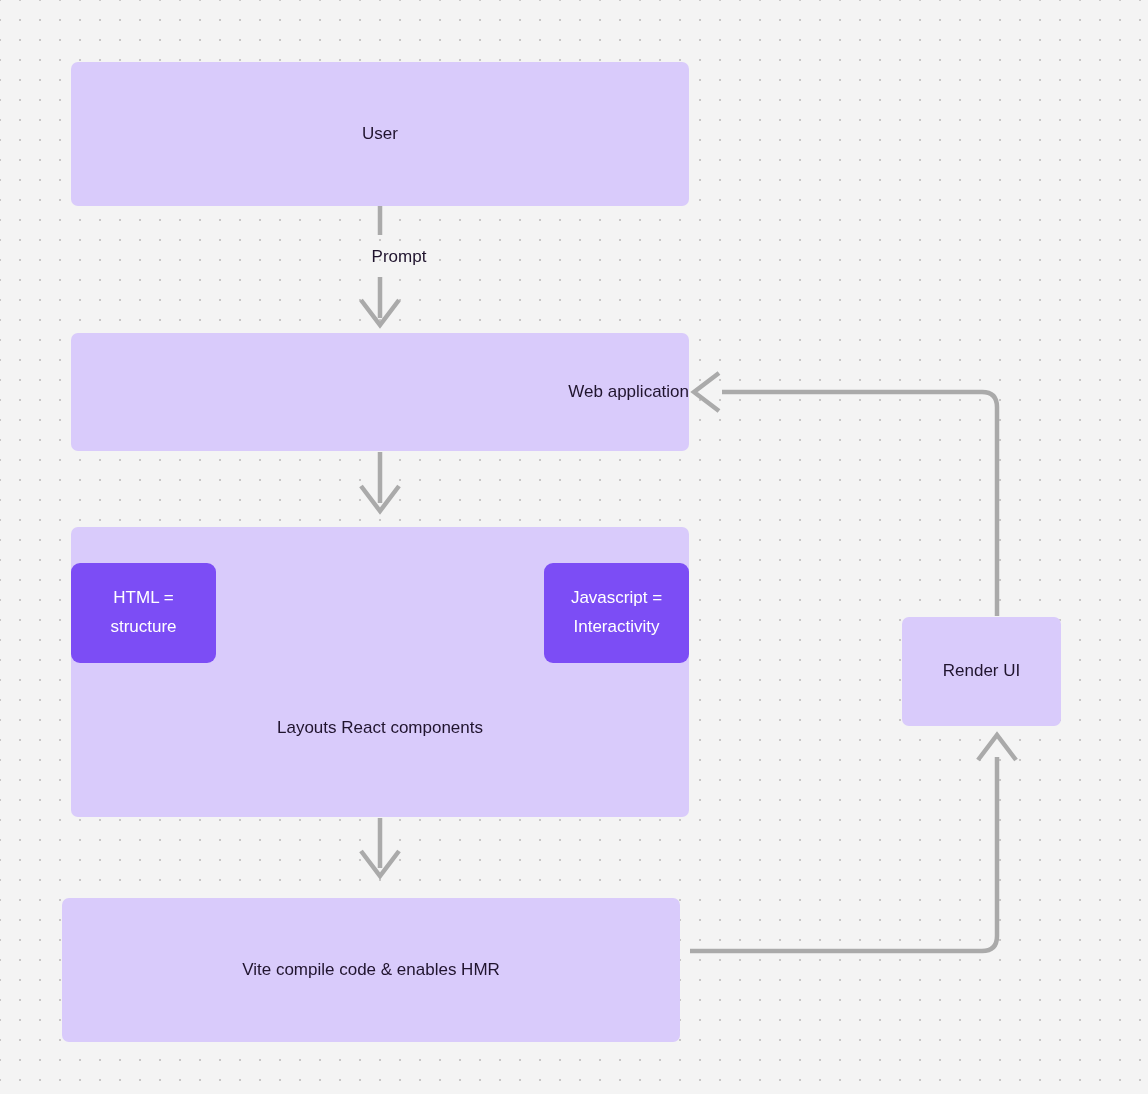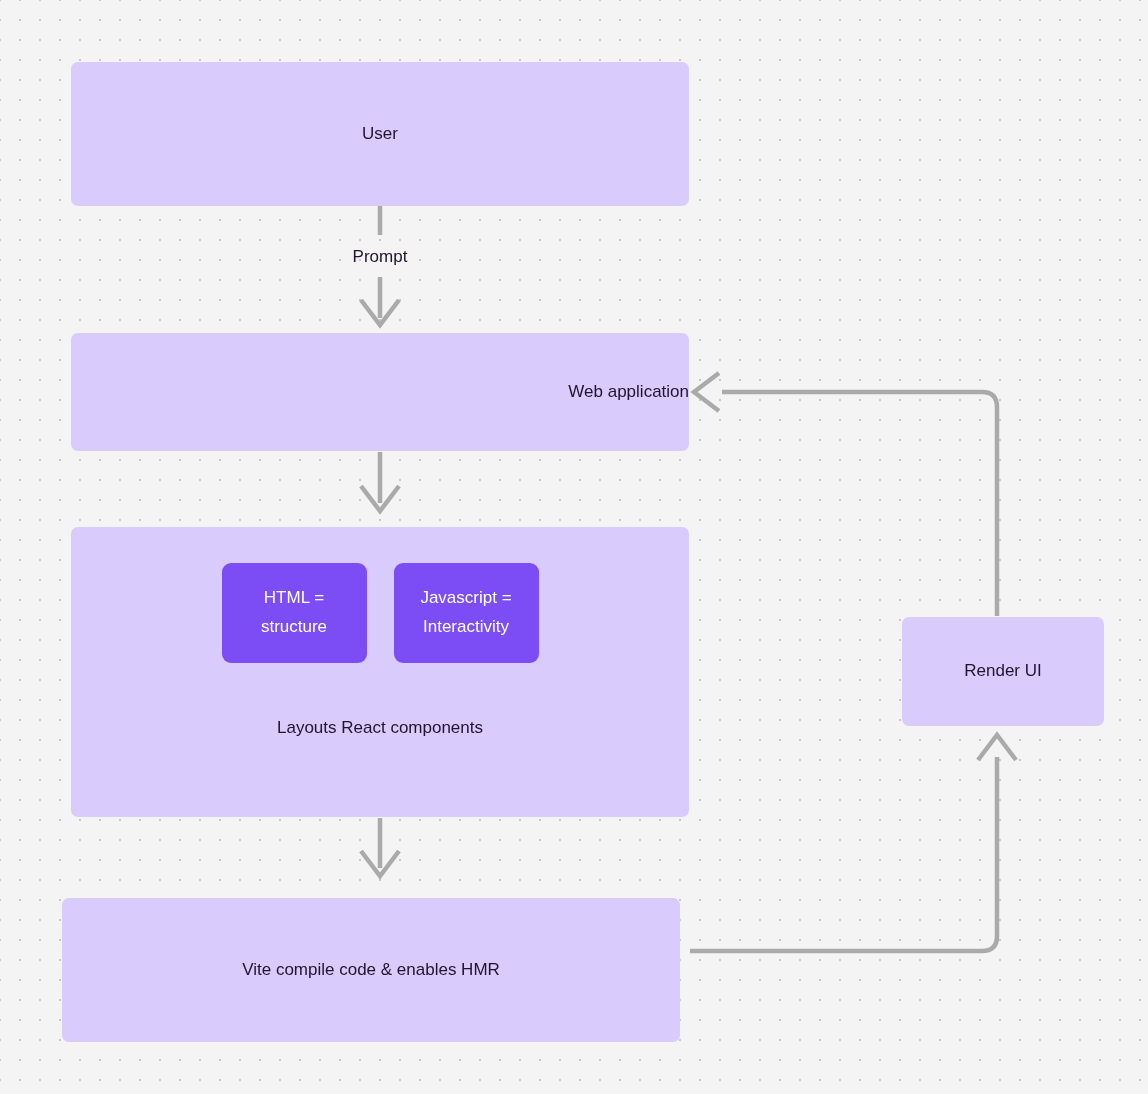--- a/index.html
+++ b/index.html
@@ -33,29 +33,29 @@
     font-size: 17px;
     line-height: 1.35;
     text-align: center;
     user-select: none;
   }
   .node-user      { left: 71px;  top: 62px;  width: 618px; height: 144px; }
   .node-webapp    { left: 71px;  top: 333px; width: 618px; height: 118px; justify-content: flex-end; }
   .node-components{ left: 71px;  top: 527px; width: 618px; height: 290px;
                     display: block; }
   .node-vite      { left: 62px;  top: 898px; width: 618px; height: 144px; }
-  .node-render    { left: 902px; top: 617px; width: 202px; height: 109px; }
+  .node-render    { left: 902px; top: 617px; width: 159px; height: 109px; }
 
   .chip-row {
     position: absolute;
     left: 0;
     top: 36px;
     width: 100%;
     display: flex;
-    justify-content: center;
+    justify-content: space-between;
     gap: 27px;
   }
   .chip {
     width: 145px;
     height: 100px;
     background: #7c4df5;
     border-radius: 9px;
     color: #ffffff;
     font-size: 17px;
     line-height: 1.7;
@@ -131,21 +131,21 @@
     <path class="edge-head" d="M 978 760 L 997 735 L 1016 760"></path>
 
     <path class="edge-line" d="M 997 616 L 997 407 Q 997 392 982 392 L 722 392"></path>
     <path class="edge-head" d="M 719 373 L 694 392 L 719 411"></path>
   </svg>
 
   <div class="node node-user">
     <span>User</span>
   </div>
 
-  <div class="edge-label" style="left:380px; top:257px;">Prompt</div>
+  <div class="edge-label" style="left:399px; top:257px;">Prompt</div>
 
   <div class="node node-webapp">
     <span>Web application</span>
   </div>
 
   <div class="node node-components">
     <div class="chip-row">
       <div class="chip">
         <span>
           <span>HTML =</span><br>

